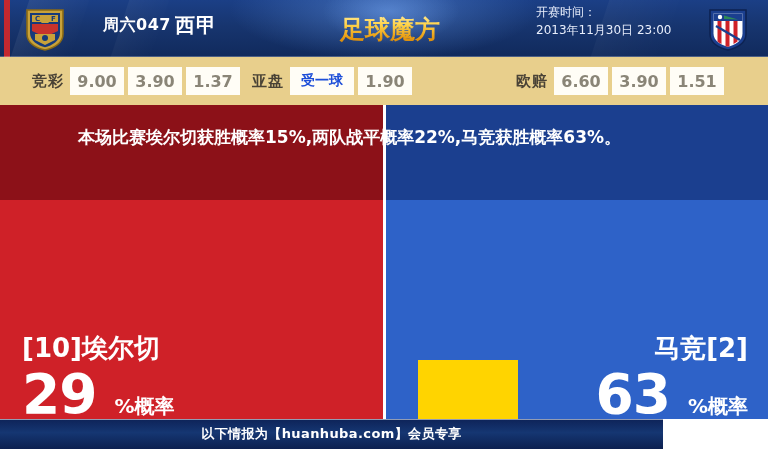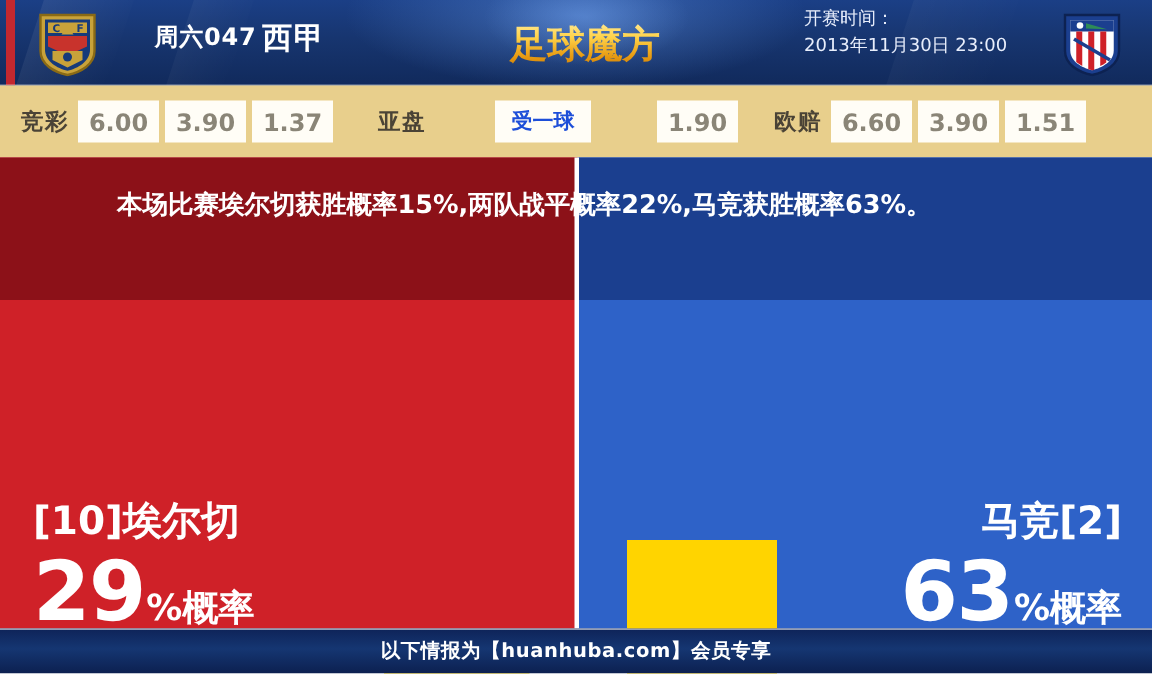--- a/index.html
+++ b/index.html
@@ -43,22 +43,22 @@
   .kickoff .l2{letter-spacing:0px;}
 
   
   .odds{position:absolute;left:0;top:57px;width:768px;height:48px;background:#e8cf8c;}
   .odds-grp{position:absolute;top:0;height:48px;display:flex;align-items:center;}
   .odds-lbl{font-size:15px;font-weight:bold;color:#4a4336;margin-right:6px;letter-spacing:1px;}
   .odds-cell{background:#fffdf6;color:#8a8577;font-size:16px;font-weight:bold;
              height:28px;min-width:54px;padding:0 6px;margin-right:4px;
              display:flex;align-items:center;justify-content:center;box-sizing:border-box;}
   .odds-cell.wide{min-width:64px;font-size:14px;color:#1d4ed8;}
-  .grp-jc{left:14px;}
-  .grp-yp{left:252px;gap:40px;}
+  .grp-jc{left:32px;}
+  .grp-yp{left:252px;}
   .grp-op{left:516px;}
 
   
   .mid{position:absolute;left:0;top:105px;width:768px;height:314px;}
   .half{position:absolute;top:0;width:385px;height:314px;}
   .half-l{left:0;background:#cf2128;}
   .half-r{left:385px;width:383px;background:#2e62c8;}
   .band{position:absolute;top:0;height:95px;}
   .band-l{left:0;width:385px;background:#8c1118;}
   .band-r{left:385px;width:383px;background:#1b3f8f;}
@@ -73,25 +73,25 @@
   .bar-r{left:418px;top:255px;width:100px;height:164px;}
 
   
   .side{position:absolute;color:#fff;}
   .side-l{left:22px;top:228px;width:230px;text-align:left;}
   .side-r{left:516px;top:228px;width:232px;text-align:right;}
   .team{font-size:26px;font-weight:bold;letter-spacing:0px;line-height:30px;white-space:nowrap;}
   .pctrow{line-height:1;margin-top:4px;white-space:nowrap;}
   .side-r .pctrow{text-align:right;}
   .pct{font-size:55px;font-weight:bold;letter-spacing:-1px;vertical-align:baseline;}
-  .pctsuffix{font-size:24px;font-weight:bold;vertical-align:baseline;margin-left:1px;}
+  .pctsuffix{font-size:20px;font-weight:bold;vertical-align:baseline;margin-left:18px;}
   .result{font-size:29px;font-weight:bold;line-height:34px;margin-top:8px;}
 
   
-  .footer{position:absolute;left:0;top:419px;width:768px;height:30px;
+  .footer{position:absolute;left:0;top:419px;width:663px;height:30px;
           background:linear-gradient(180deg,#0e2358 0%,#153672 45%,#0c2050 100%);
           display:flex;align-items:center;justify-content:center;}
   .footer-text{color:#fff;font-size:13px;font-weight:bold;letter-spacing:.4px;}
   .footer-line{position:absolute;left:0;top:0;width:768px;height:1px;background:rgba(255,255,255,.55);}
 </style>
 </head>
 <body>
 
 <div id="app">
 
@@ -137,21 +137,21 @@
       <path d="M9 19 L33 33" stroke="#1b3f8f" stroke-width="2.4" fill="none"></path>
     </svg>
 
     <div class="hdr-bottomline"></div>
   </div>
 
   <div class="odds">
 
     <div class="odds-grp grp-jc">
       <span class="odds-lbl">竞彩</span>
-      <span class="odds-cell">6.00</span>
+      <span class="odds-cell">9.00</span>
       <span class="odds-cell">3.90</span>
       <span class="odds-cell">1.37</span>
     </div>
 
     <div class="odds-grp grp-yp">
       <span class="odds-lbl">亚盘</span>
       <span class="odds-cell wide">受一球</span>
       <span class="odds-cell">1.90</span>
     </div>
 

